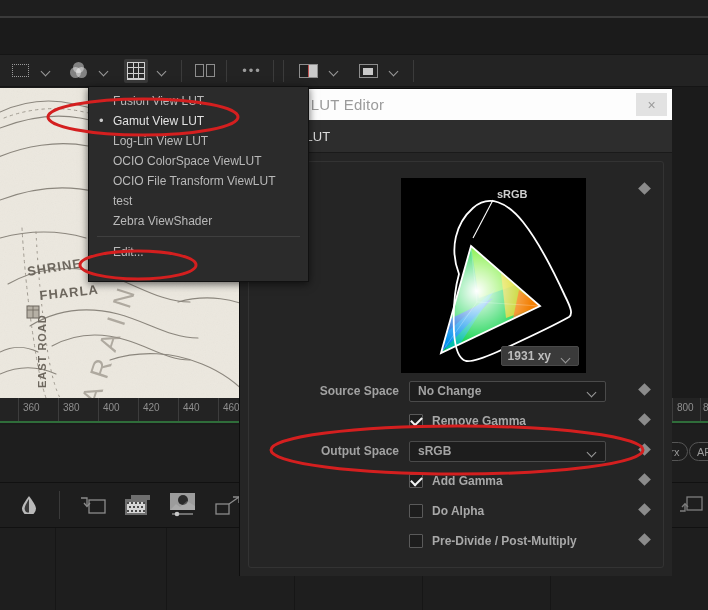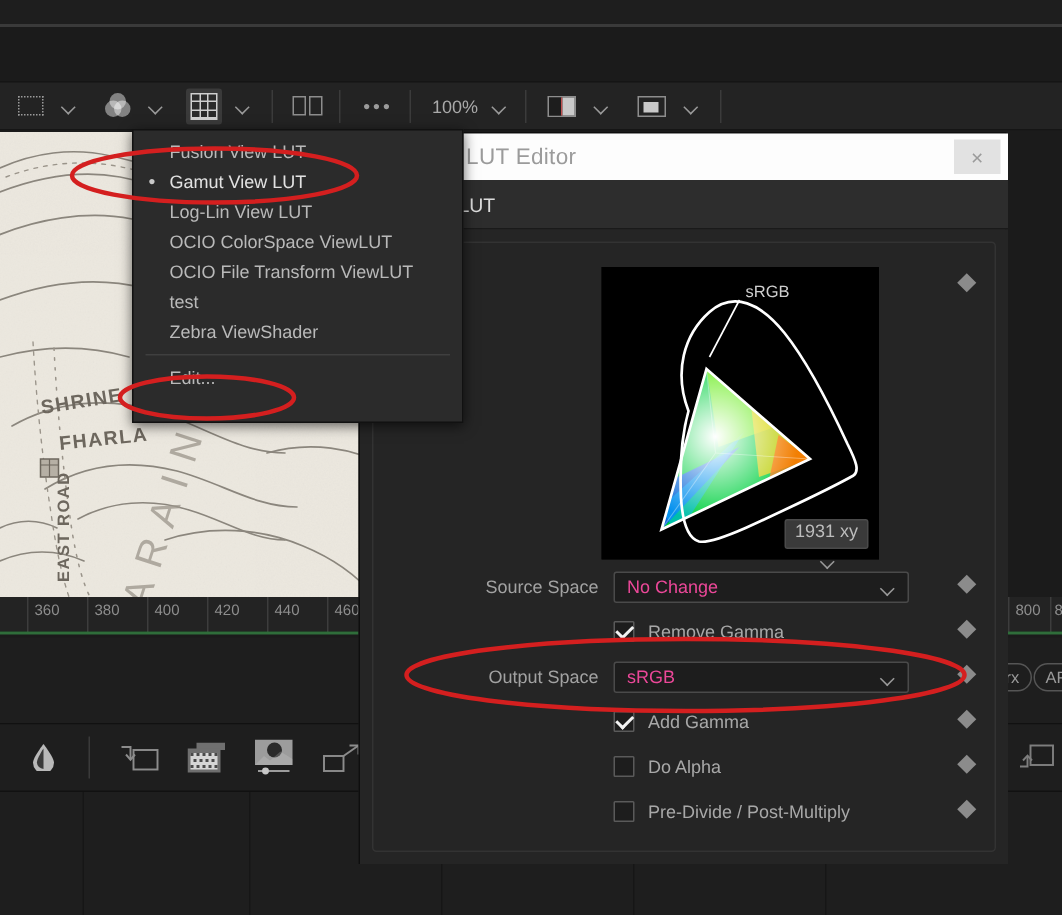--- a/index.html
+++ b/index.html
@@ -121,43 +121,43 @@
   }
   #lut-title { font-size:15px; color:#9b9b9b; padding-left:57px; letter-spacing:.2px; }
   #lut-close {
     width:31px; height:23px; margin-right:5px; background:#e2e2e2;
     display:flex; align-items:center; justify-content:center;
     color:#9b9b9b; font-size:14px;
   }
   #lut-tabstrip { position:absolute; left:0; top:31px; width:432px; height:33px; background:#2d2d2d;
                   border-bottom:1px solid #1a1a1a; display:flex; align-items:center; }
   #lut-tab { font-size:13px; color:#dcdcdc; padding-left:16px; }
-  #lut-body { position:absolute; left:0; top:64px; width:432px; height:423px; background:#252525; padding:8px; }
+  #lut-body { position:absolute; left:0; top:64px; width:432px; height:423px; background:#252525; padding:8px;font-weight:bold; }
   #lut-inner { width:100%; height:100%; border:1px solid #333; border-radius:3px; position:relative; }
 
   
   #gamut-wrap { position:absolute; left:152px; top:16px; width:185px; height:195px; background:#000; }
   #gamut-wrap svg { display:block; }
   #gamut-mode {
     position:absolute; right:7px; bottom:7px; height:20px; padding:0 6px;
     background:#3a3a3a; border:1px solid #4a4a4a; border-radius:2px;
-    display:flex; align-items:center; gap:6px; color:#bdbdbd; font-size:12px;flex-direction:column;
+    display:flex; align-items:center; gap:6px; color:#bdbdbd; font-size:12px;
   }
   .dia-key {
     position:absolute; right:14px; width:9px; height:9px; background:#8b8b8b;
     transform:rotate(45deg);
   }
 
   
   .row { position:absolute; left:0; width:100%; height:22px; display:flex; align-items:center; }
   .row-label { width:160px; text-align:right; padding-right:10px; color:#a2a2a2; font-size:12px; }
   .ddown {
     width:197px; height:21px; background:#1d1d1d; border:1px solid #4a4a4a; border-radius:2px;
     display:flex; align-items:center; justify-content:space-between; padding:0 6px 0 8px;
-    color:#ec4899; font-size:12px;
+    color:#a3a3a3; font-size:12px;
   }
   .chk-row { padding-left:160px; display:flex; align-items:center; gap:9px; }
   .chk {
     width:14px; height:14px; background:#1d1d1d; border:1px solid #5a5a5a; border-radius:1px;
     display:flex; align-items:center; justify-content:center;
   }
   .chk.on::after {
     content:""; width:9px; height:5px; border-left:2px solid #f2f2f2; border-bottom:2px solid #f2f2f2;
     transform:rotate(-45deg) translate(1px,-1px);
   }
@@ -217,26 +217,20 @@
     <span class="ico-split">
         <span></span>
         <span></span>
       </span>
   </div>
   <div class="tb-sep" style="margin-left:8px;"></div>
   <div class="tb-btn" style="margin-left:8px;">
     <span class="ico-dots">•••</span>
   </div>
   <div class="tb-sep" style="margin-left:8px;"></div>
-  <div class="tb-group" style="margin-left:5px;">
-    <span class="zoom-label">100%</span>
-    <div class="tb-btn">
-        <span class="chev"></span>
-      </div>
-  </div>
   <div class="tb-sep" style="margin-left:4px;"></div>
   <div class="tb-group" style="margin-left:6px;">
     <div class="tb-btn">
       <span class="ico-ab">
           <span></span>
           <span class="ico-ab-dash"></span>
           <span></span>
         </span>
     </div>
     <div class="tb-btn">

